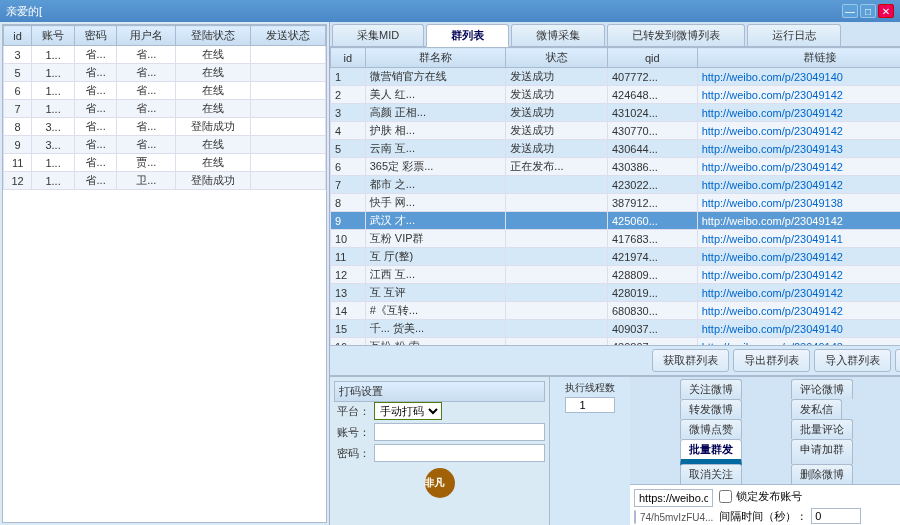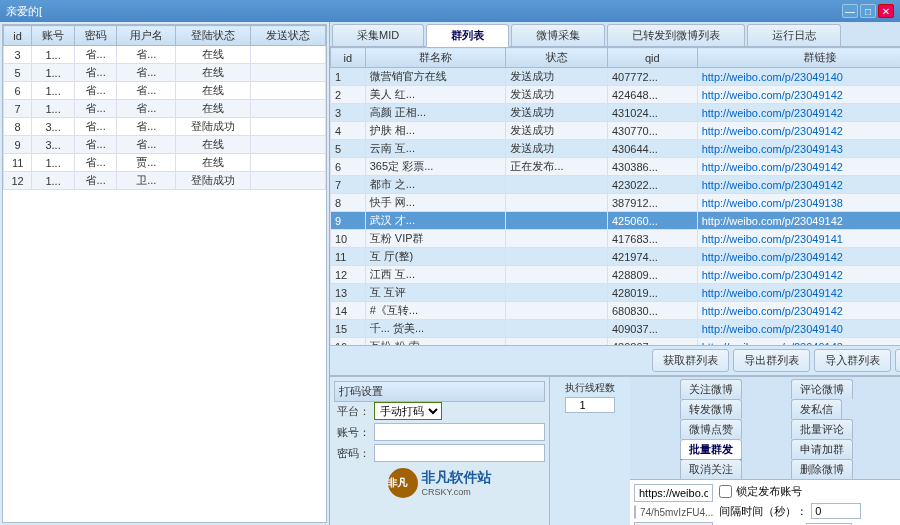--- a/index.html
+++ b/index.html
@@ -250,21 +250,21 @@
       color: #333;
       margin-right: 1px;
       border-radius: 3px 3px 0 0;
       font-size: 11px;
       margin-left: 48px;
     }
     .bottom-tab.active {
       background: white;
       font-weight: bold;
       color: #005;
-      border-bottom: 1px solid #0369a1;
+      border-bottom: 6px solid #0369a1;
       margin-bottom: -1px;
     }
     .bottom-content {
       flex: 1;
       background: white;
       padding: 4px;
       display: flex;
       gap: 6px;
     }
     .url-area {
@@ -627,24 +627,20 @@
         </div>
         <div class="form-row">
           <span class="form-label">密码：</span>
           <input class="form-input" type="password" style="">
         </div>
         <div class="logo-area">
           <div>
             <div style="display:flex;align-items:center;gap:4px;">
               <div style="width:30px;height:30px;background:#a16207;border-radius:50%;display:flex;align-items:center;justify-content:flex-start;">
                 <span style="color:white;font-size:10px;font-weight:bold;">非凡</span>
-              </div>
-              <div>
-                <div class="logo-text">非凡软件站</div>
-                <div class="logo-sub">CRSKY.com</div>
               </div>
             </div>
           </div>
         </div>
       </div>
 
       <div class="thread-panel">
         <div class="thread-label">执行线程数</div>
         <input class="thread-input" type="number" value="1" style="">
       </div>

